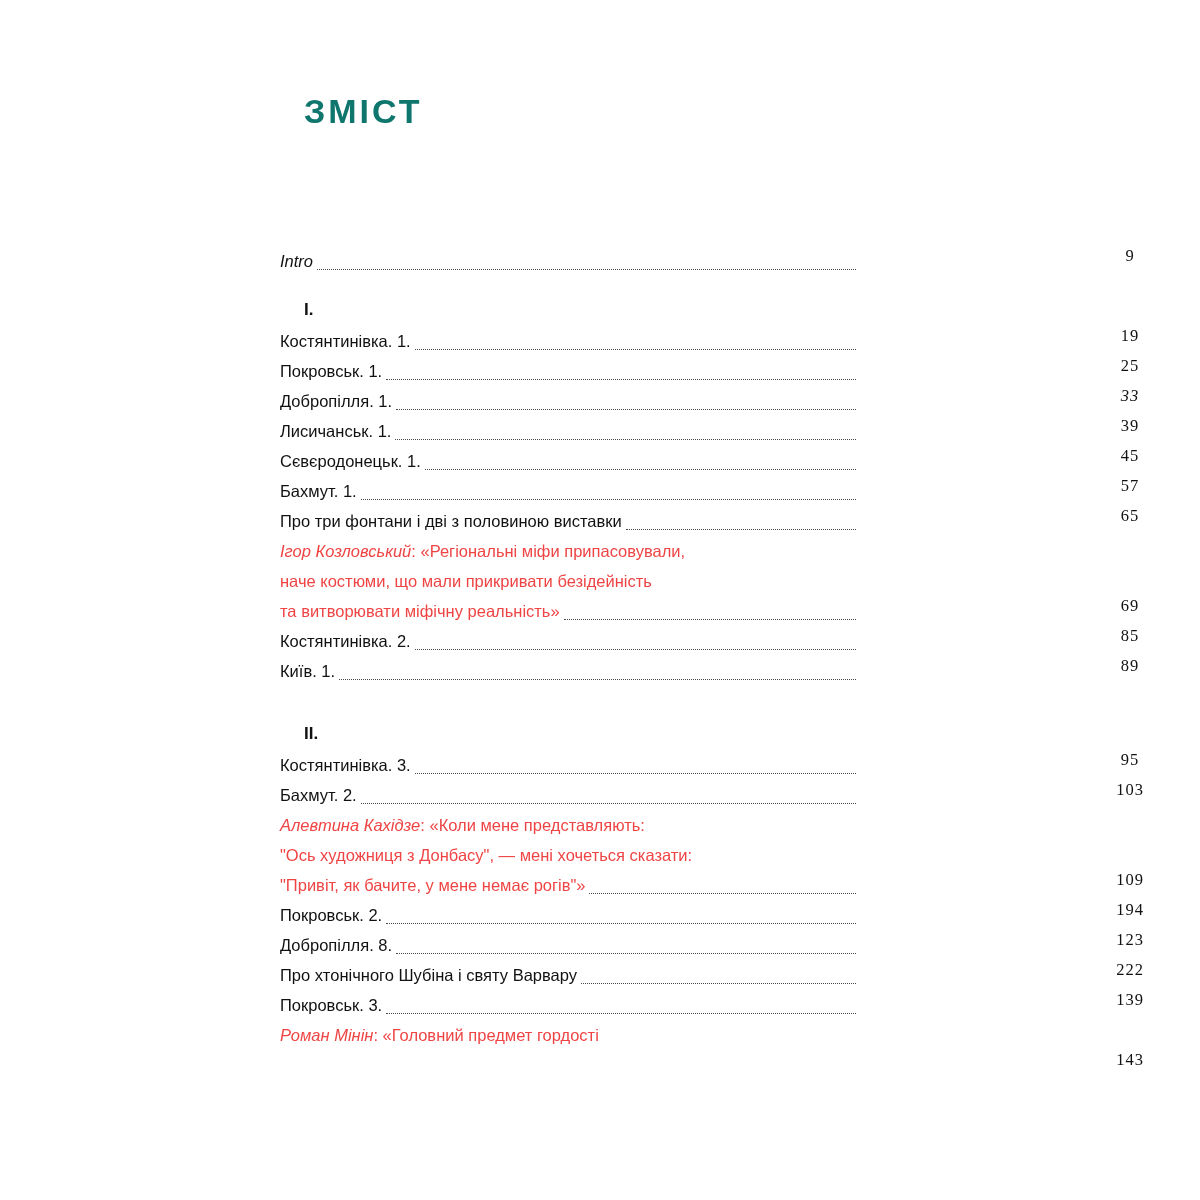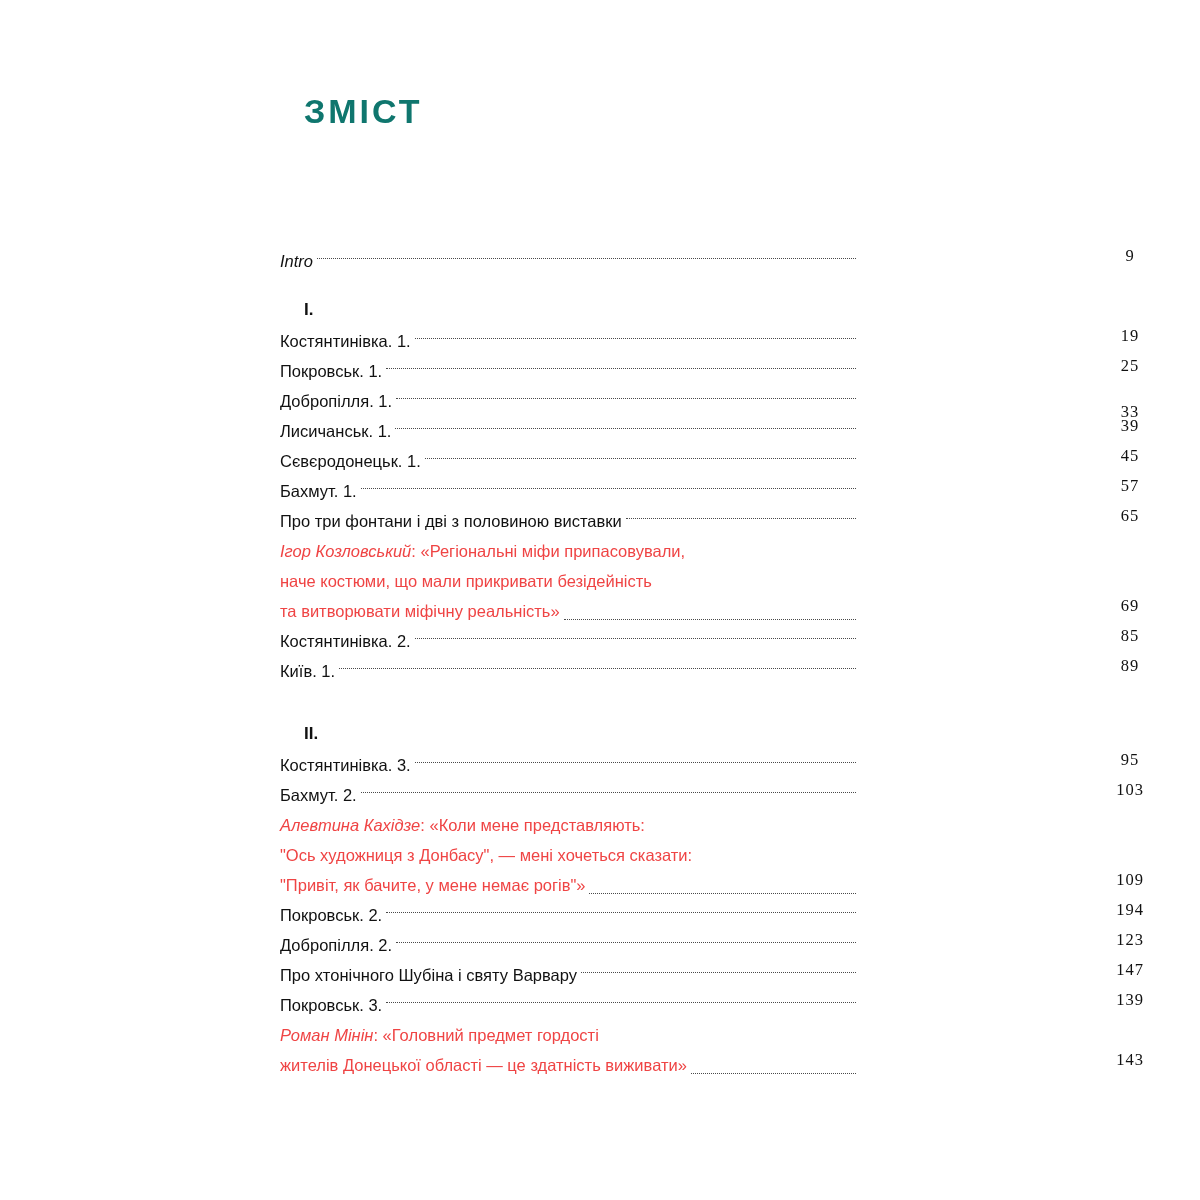--- a/index.html
+++ b/index.html
@@ -34,21 +34,21 @@
 
   .toc {
     position: absolute;
     left: 280px;
     top: 246px;
     width: 580px;
   }
 
   .toc-entry {
     display: flex;
-    align-items: center;
+    align-items: flex-end;
     margin-bottom: 0px;
     line-height: 30px;
   }
 
   .entry-intro {
     margin-bottom: 24px;
   }
 
   .entry-label {
     font-size: 16.5px;
@@ -146,21 +146,21 @@
             <span class="entry-label">Покровськ. 1.</span>
             <span class="dots"></span>
           </div>
           <span class="entry-page" style="top: 0px;">25</span>
         </div>
         <div class="toc-row">
           <div class="toc-entry">
             <span class="entry-label">Добропілля. 1.</span>
             <span class="dots"></span>
           </div>
-          <span class="entry-page" style="top: 16px;">33</span>
+          <span class="entry-page" style="top: 0px; font-style: italic;">33</span>
         </div>
         <div class="toc-row">
           <div class="toc-entry">
             <span class="entry-label">Лисичанськ. 1.</span>
             <span class="dots"></span>
           </div>
           <span class="entry-page" style="top: 0px;">39</span>
         </div>
         <div class="toc-row">
           <div class="toc-entry">
@@ -232,43 +232,39 @@
         </div>
         <div class="toc-row">
           <div class="toc-entry">
             <span class="entry-label">Покровськ. 2.</span>
             <span class="dots"></span>
           </div>
           <span class="entry-page" style="top: 0px;">194</span>
         </div>
         <div class="toc-row">
           <div class="toc-entry">
-            <span class="entry-label">Добропілля. 2.</span>
+            <span class="entry-label">Добропілля. 8.</span>
             <span class="dots"></span>
           </div>
           <span class="entry-page" style="top: 0px;">123</span>
         </div>
         <div class="toc-row">
           <div class="toc-entry">
             <span class="entry-label">Про хтонічного Шубіна і святу Варвару</span>
             <span class="dots"></span>
           </div>
-          <span class="entry-page" style="top: 0px;">147</span>
+          <span class="entry-page" style="top: 0px;">222</span>
         </div>
         <div class="toc-row">
           <div class="toc-entry">
             <span class="entry-label">Покровськ. 3.</span>
             <span class="dots"></span>
           </div>
           <span class="entry-page" style="top: 0px; font-family: Liberation Serif, serif;">139</span>
         </div>
         <div class="toc-row entry-multi">
           <div class="ml-line"><span class="ml-name">Роман Мінін</span><span>: «Головний предмет гордості</span></div>
-          <div class="ml-line ml-last">
-            <span>жителів Донецької області — це здатність виживати»</span>
-            <span class="dots"></span>
-          </div>
           <span class="entry-page" style="top: 30px;">143</span>
         </div>
       </div>
 
   </div>
 </div>
 
 </body></html>

